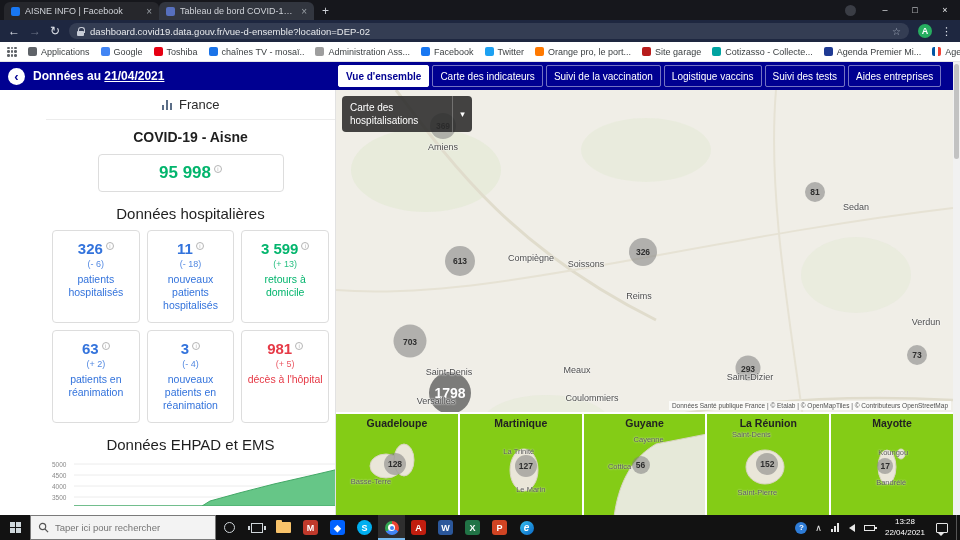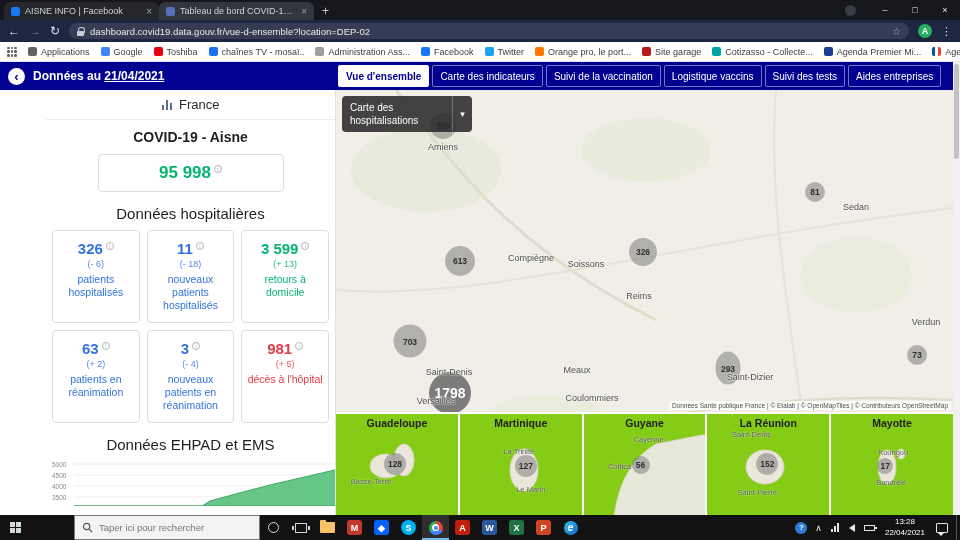--- a/index.html
+++ b/index.html
@@ -92,21 +92,21 @@
 
   
   .pscroll{position:absolute;right:0;top:62px;width:7px;height:453px;background:#f1f1f1;}
   .pscroll .thumb{position:absolute;left:1px;top:2px;width:5px;height:95px;background:#c2c2c2;border-radius:3px;}
 
   
   .taskbar{position:absolute;left:0;bottom:0;width:100%;height:25px;background:#121212;display:flex;align-items:center;}
   .tb-start{width:30px;height:25px;display:flex;align-items:center;justify-content:center;}
   .winlogo{width:11px;height:11px;display:grid;grid-template-columns:1fr 1fr;gap:1px;}
   .winlogo i{background:#cfd8dc;display:block;}
-  .tb-search{width:186px;height:25px;background:#f3f3f3;display:flex;align-items:center;gap:6px;padding:0 7px;border:1px solid #7a7a7a;margin-left:44px;}
+  .tb-search{width:186px;height:25px;background:#f3f3f3;display:flex;align-items:center;gap:6px;padding:0 7px;border:1px solid #7a7a7a;}
   .mag{width:11px;height:11px;flex:none;}
   .tb-search input{border:none;outline:none;background:transparent;font-size:9.5px;color:#444;width:100%;font-family:"Liberation Sans",sans-serif;}
   .tb-btn{width:27px;height:25px;display:flex;align-items:center;justify-content:center;position:relative;flex:none;}
   .cortana{width:11px;height:11px;border:1.5px solid #d0d6da;border-radius:50%;}
   .taskview{width:12px;height:10px;border:1px solid #d0d6da;position:relative;}
   .taskview:before{content:"";position:absolute;left:-4px;top:2px;width:2px;height:4px;background:#d0d6da;}
   .taskview:after{content:"";position:absolute;right:-4px;top:2px;width:2px;height:4px;background:#d0d6da;}
   .appico{width:15px;height:15px;border-radius:3px;display:flex;align-items:center;justify-content:center;font-size:9px;font-weight:bold;color:#fff;}
   .tb-btn.open{background:rgba(255,255,255,.12);box-shadow:inset 0 -2px 0 #76b9ed;}
   .folder{width:15px;height:11px;background:#f8c36a;border-radius:1px;position:relative;}
@@ -327,21 +327,21 @@
     <div class="map-dd">
       <div class="dd-label">Carte des hospitalisations</div>
       <div class="dd-chev">▾</div>
     </div>
 
     <div class="bubble" style="left:107px;top:36px;width:26px;height:26px">369</div>
     <div class="bubble" style="left:479px;top:102px;width:20px;height:20px">81</div>
     <div class="bubble" style="left:124px;top:171px;width:30px;height:30px">613</div>
     <div class="bubble" style="left:307px;top:162px;width:28px;height:28px">326</div>
     <div class="bubble" style="left:74px;top:251px;width:33px;height:33px">703</div>
-    <div class="bubble" style="left:392px;top:278px;width:25px;height:33px">293</div>
+    <div class="bubble" style="left:412px;top:278px;width:25px;height:25px">293</div>
     <div class="bubble" style="left:581px;top:265px;width:20px;height:20px">73</div>
     <div class="bubble big" style="left:114px;top:303px;width:42px;height:42px">1798</div>
 
     <div class="city" style="left:107px;top:57px">Amiens</div>
     <div class="city" style="left:520px;top:117px">Sedan</div>
     <div class="city" style="left:195px;top:168px">Compiègne</div>
     <div class="city" style="left:250px;top:174px">Soissons</div>
     <div class="city" style="left:303px;top:206px">Reims</div>
     <div class="city" style="left:590px;top:232px">Verdun</div>
     <div class="city" style="left:241px;top:280px">Meaux</div>

